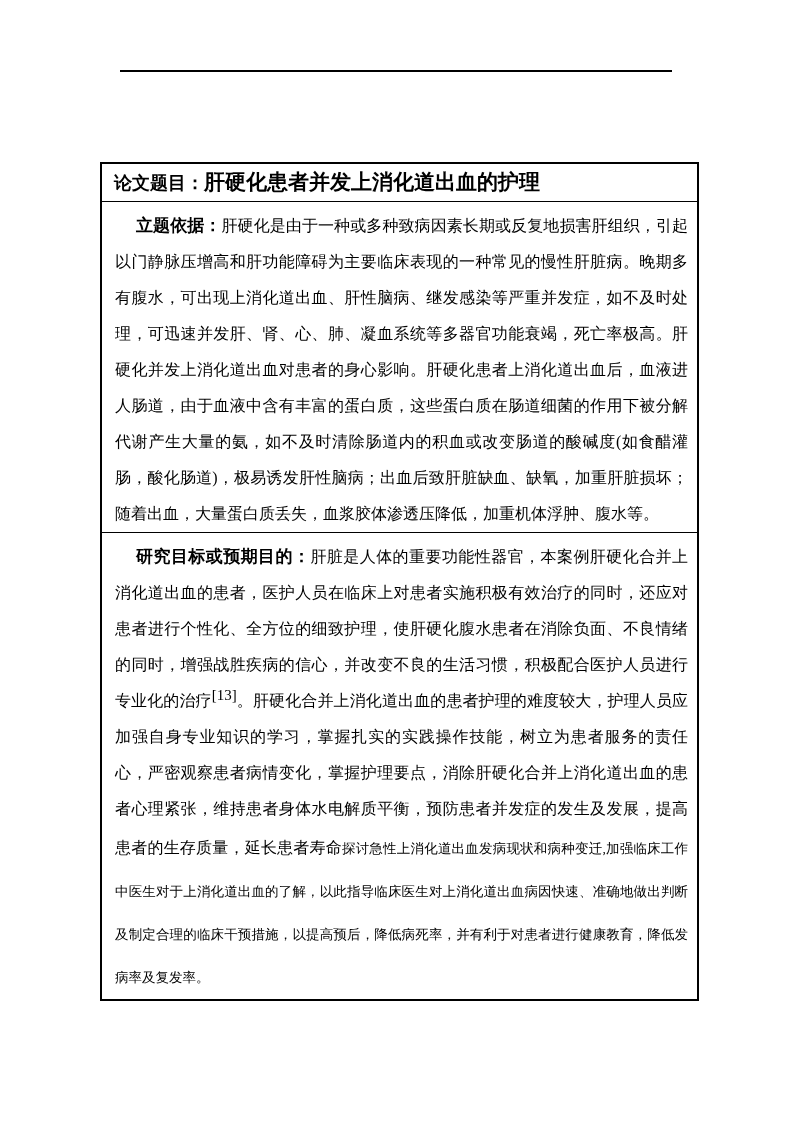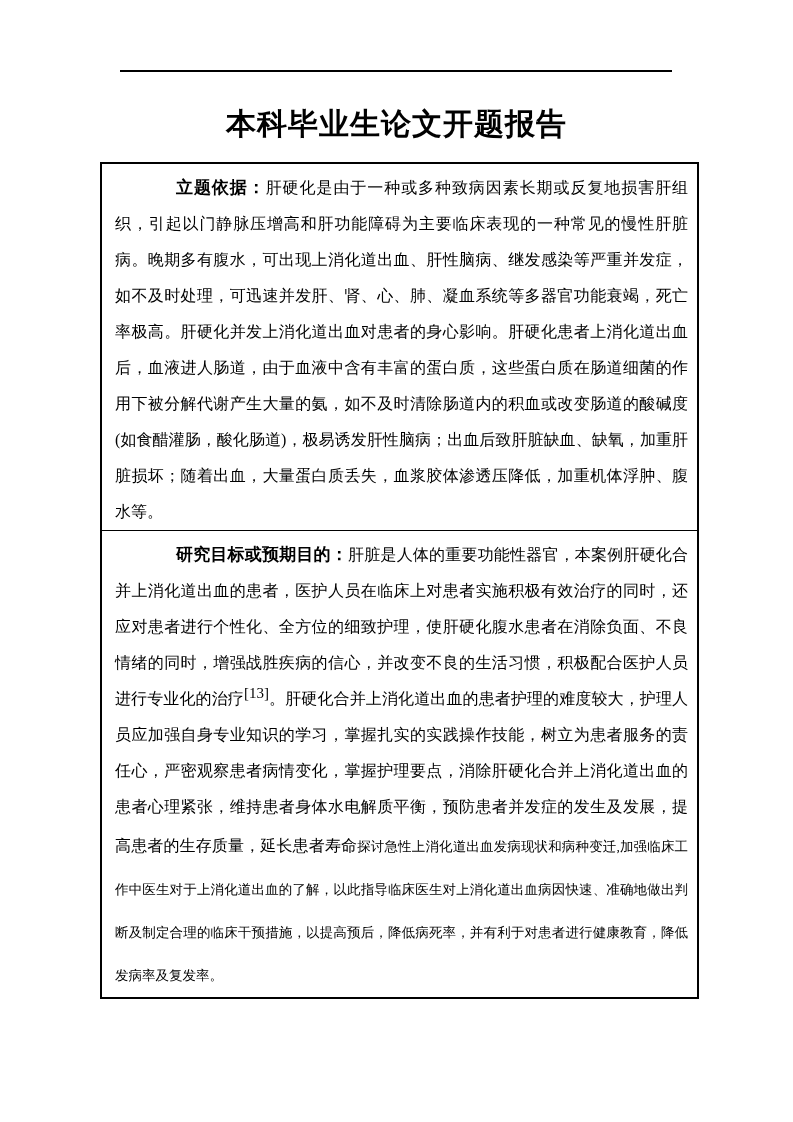--- a/index.html
+++ b/index.html
@@ -57,47 +57,51 @@
     font-weight:bold; font-size:21px;
   }
 
   .para-cell {
     vertical-align:top; text-align:justify;
     padding:6px 9px 0 13px;
   }
   .para { text-indent:21px; font-size:16px; line-height:36px; }
   .para-label {
     font-family:"Liberation Sans","DejaVu Sans",sans-serif;
-    font-weight:bold; font-size:17px;margin-left:40px;
+    font-weight:bold; font-size:17px;
   }
   .para-body { font-size:16px; }
   .para-small { font-size:13.5px; line-height:43px; }
   sup.cite { font-size:15px; line-height:0; vertical-align:super; }
 </style>
 </head>
 <body>
 
 <div class="page">
 
   <div class="top-rule"></div>
 
-  <h1 class="doc-title">本科毕业生论文开题报告</h1>
 
   <table class="form-table">
     <colgroup>
       <col class="c1">
         <col class="c2">
         <col class="c3">
       <col class="c4">
         <col class="c5">
         <col class="c6">
     </colgroup>
 
     <tbody>
 
+    <tr class="row-thesis">
+      <td class="title-cell" colspan="6">
+        <span class="thesis-label">论文题目：</span><span class="thesis-title">肝硬化患者并发上消化道出血的护理</span>
+      </td>
+    </tr>
 
     <tr class="row-basis">
       <td class="para-cell" colspan="6">
         <p class="para"><span class="para-label">立题依据：</span><span class="para-body">肝硬化是由于一种或多种致病因素长期或反复地损害肝组织，引起以门静脉压增高和肝功能障碍为主要临床表现的一种常见的慢性肝脏病。晚期多有腹水，可出现上消化道出血、肝性脑病、继发感染等严重并发症，如不及时处理，可迅速并发肝、肾、心、肺、凝血系统等多器官功能衰竭，死亡率极高。肝硬化并发上消化道出血对患者的身心影响。肝硬化患者上消化道出血后，血液进人肠道，由于血液中含有丰富的蛋白质，这些蛋白质在肠道细菌的作用下被分解代谢产生大量的氨，如不及时清除肠道内的积血或改变肠道的酸碱度(如食醋灌肠，酸化肠道)，极易诱发肝性脑病；出血后致肝脏缺血、缺氧，加重肝脏损坏；随着出血，大量蛋白质丢失，血浆胶体渗透压降低，加重机体浮肿、腹水等。</span></p>
       </td>
     </tr>
 
     <tr class="row-research">
       <td class="para-cell" colspan="6">
         <p class="para"><span class="para-label">研究目标或预期目的：</span><span class="para-body">肝脏是人体的重要功能性器官，本案例肝硬化合并上消化道出血的患者，医护人员在临床上对患者实施积极有效治疗的同时，还应对患者进行个性化、全方位的细致护理，使肝硬化腹水患者在消除负面、不良情绪的同时，增强战胜疾病的信心，并改变不良的生活习惯，积极配合医护人员进行专业化的治疗</span><sup class="cite">[13]</sup><span class="para-body">。肝硬化合并上消化道出血的患者护理的难度较大，护理人员应加强自身专业知识的学习，掌握扎实的实践操作技能，树立为患者服务的责任心，严密观察患者病情变化，掌握护理要点，消除肝硬化合并上消化道出血的患者心理紧张，维持患者身体水电解质平衡，预防患者并发症的发生及发展，提高患者的生存质量，延长患者寿命</span><span class="para-small">探讨急性上消化道出血发病现状和病种变迁,加强临床工作中医生对于上消化道出血的了解，以此指导临床医生对上消化道出血病因快速、准确地做出判断及制定合理的临床干预措施，以提高预后，降低病死率，并有利于对患者进行健康教育，降低发病率及复发率。</span></p>

